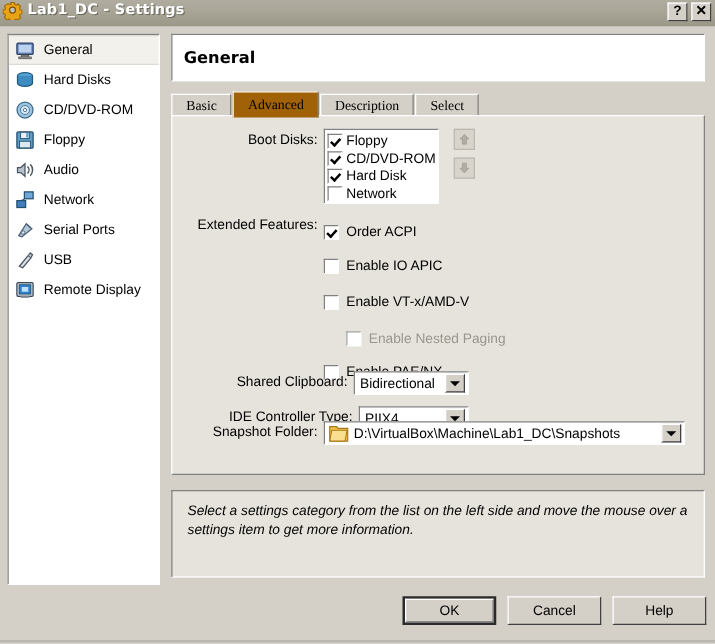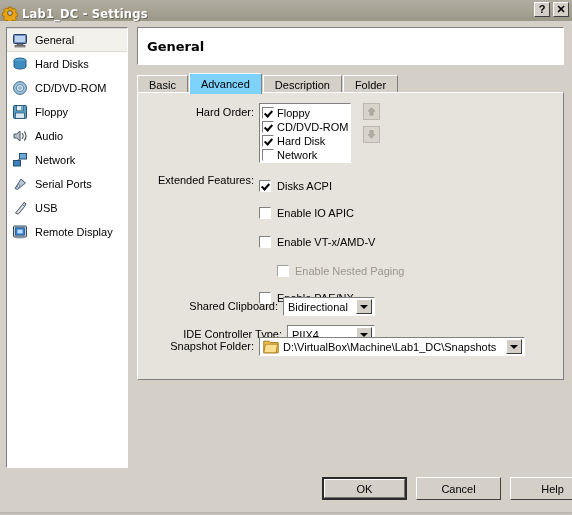--- a/index.html
+++ b/index.html
@@ -22,21 +22,21 @@
   }
 
   
   .titlebar {
     position: absolute;
     left: 0; top: 0;
     width: 572px;
     height: 21px;
     background: linear-gradient(to bottom, #b0aca0 0%, #a8a496 45%, #9c9888 100%);
     display: flex;
-    align-items: flex-end;
+    align-items: flex-start;
     padding-left: 2px;
     box-sizing: border-box;
   }
   .title-gear {
     width: 16px; height: 16px;
     margin-right: 4px;
     flex: 0 0 auto;
   }
   .title-text {
     font-family: "DejaVu Sans", sans-serif;
@@ -140,31 +140,31 @@
   }
   .tab {
     height: 18px;
     padding: 0 11px;
     background: #d4d0c8;
     border: 1px solid;
     border-color: #ffffff #808080 #d4d0c8 #ffffff;
     border-bottom: none;
     display: flex;
     align-items: center;
-    font-family: Liberation Sans, sans-serif;
+    font-family: Liberation Serif, serif;
     font-size: 11px;
     color: #000;
     box-sizing: border-box;
     cursor: default;
     margin-right: 1px;
     margin-top: 28px;
   }
   .tab.active {
     height: 21px;
-    background: #7dd3fc;
+    background: #a16207;
     border-color: #ffffff #808080 #e6e3dc #ffffff;
     font-weight: normal;
     position: relative;
     z-index: 3;
     margin-bottom: -1px;
   }
 
   .tabpanel {
     position: absolute;
     left: 137px; top: 92px;
@@ -330,21 +330,21 @@
   }
 
   
   .btnbar {
     position: absolute;
     left: 322px; top: 477px;
     display: flex;
     gap: 9px;
   }
   .btn {
-    width: 85px; height: 23px;
+    width: 75px; height: 23px;
     background: #d4d0c8;
     border: 1px solid;
     border-color: #ffffff #404040 #404040 #ffffff;
     box-sizing: border-box;
     font-family: "Liberation Sans", sans-serif;
     font-size: 11px;
     color: #000;
     display: flex;
     align-items: center;
     justify-content: center;
@@ -477,27 +477,27 @@
   </div>
 
   <div class="header-box">
     <span class="header-title">General</span>
   </div>
 
   <div class="tabstrip">
     <div class="tab">Basic</div>
     <div class="tab active">Advanced</div>
     <div class="tab">Description</div>
-    <div class="tab">Folder</div>
+    <div class="tab">Select</div>
   </div>
 
   <div class="tabpanel">
 
     <div class="row" style="left:0; top:10px; width:410px;">
-      <div class="flabel" style="width:116px; padding-top:3px;">Hard Order:</div>
+      <div class="flabel" style="width:116px; padding-top:3px;">Boot Disks:</div>
       <div class="bootlist" style="margin-left:5px;">
         <div class="boot-item">
           <span class="cbox checked"></span>
           <span class="boot-label">Floppy</span>
         </div>
         <div class="boot-item">
           <span class="cbox checked"></span>
           <span class="boot-label">CD/DVD-ROM</span>
         </div>
         <div class="boot-item">
@@ -521,21 +521,21 @@
           </svg>
         </div>
       </div>
     </div>
 
     <div class="row" style="left:0; top:80px; width:410px;">
       <div class="flabel" style="width:116px; padding-top:1px;">Extended Features:</div>
       <div style="margin-left:5px; display:flex; flex-direction:column;">
         <div class="chk-row" style="height:25px;">
           <span class="cbox checked"></span>
-          <span class="chk-text">Disks ACPI</span>
+          <span class="chk-text">Order ACPI</span>
         </div>
         <div class="chk-row" style="height:29px;">
           <span class="cbox"></span>
           <span class="chk-text">Enable IO APIC</span>
         </div>
         <div class="chk-row" style="height:29px;">
           <span class="cbox"></span>
           <span class="chk-text">Enable VT-x/AMD-V</span>
         </div>
         <div class="chk-row" style="height:29px; margin-left:18px;">
@@ -564,34 +564,37 @@
       <div class="combo" style="margin-left:5px; width:88px;">
         <span class="combo-text">PIIX4</span>
         <span class="combo-btn">
             <span class="caret"></span>
           </span>
       </div>
     </div>
 
     <div class="row" style="left:0; top:244px; width:420px;">
       <div class="flabel" style="width:116px; padding-top:3px;">Snapshot Folder:</div>
-      <div class="combo" style="margin-left:5px; width:266px;">
+      <div class="combo" style="margin-left:5px; width:289px;">
         <svg class="folder-ico" viewBox="0 0 16 14">
           <path d="M0.8 1.2h5.4l1.1 1.4h7.9v10.2H0.8z" fill="#f0c24b" stroke="#a8791a" stroke-width="1"></path>
           <path d="M2.4 4.2h12.2l-1.6 8.6H0.8z" fill="#fadf8f" stroke="#a8791a" stroke-width=".8"></path>
         </svg>
         <span class="combo-text" style="padding-left:0;">D:\VirtualBox\Machine\Lab1_DC\Snapshots</span>
         <span class="combo-btn">
             <span class="caret"></span>
           </span>
       </div>
     </div>
 
   </div>
 
+  <div class="infobox">
+    <div class="infotext">Select a settings category from the list on the left side and move the mouse over a settings item to get more information.</div>
+  </div>
 
   <div class="btnbar">
     <div class="btn default">
       <span class="inner">OK</span>
     </div>
     <div class="btn">Cancel</div>
     <div class="btn">Help</div>
   </div>
 
   <div class="edge-shadow"></div>

